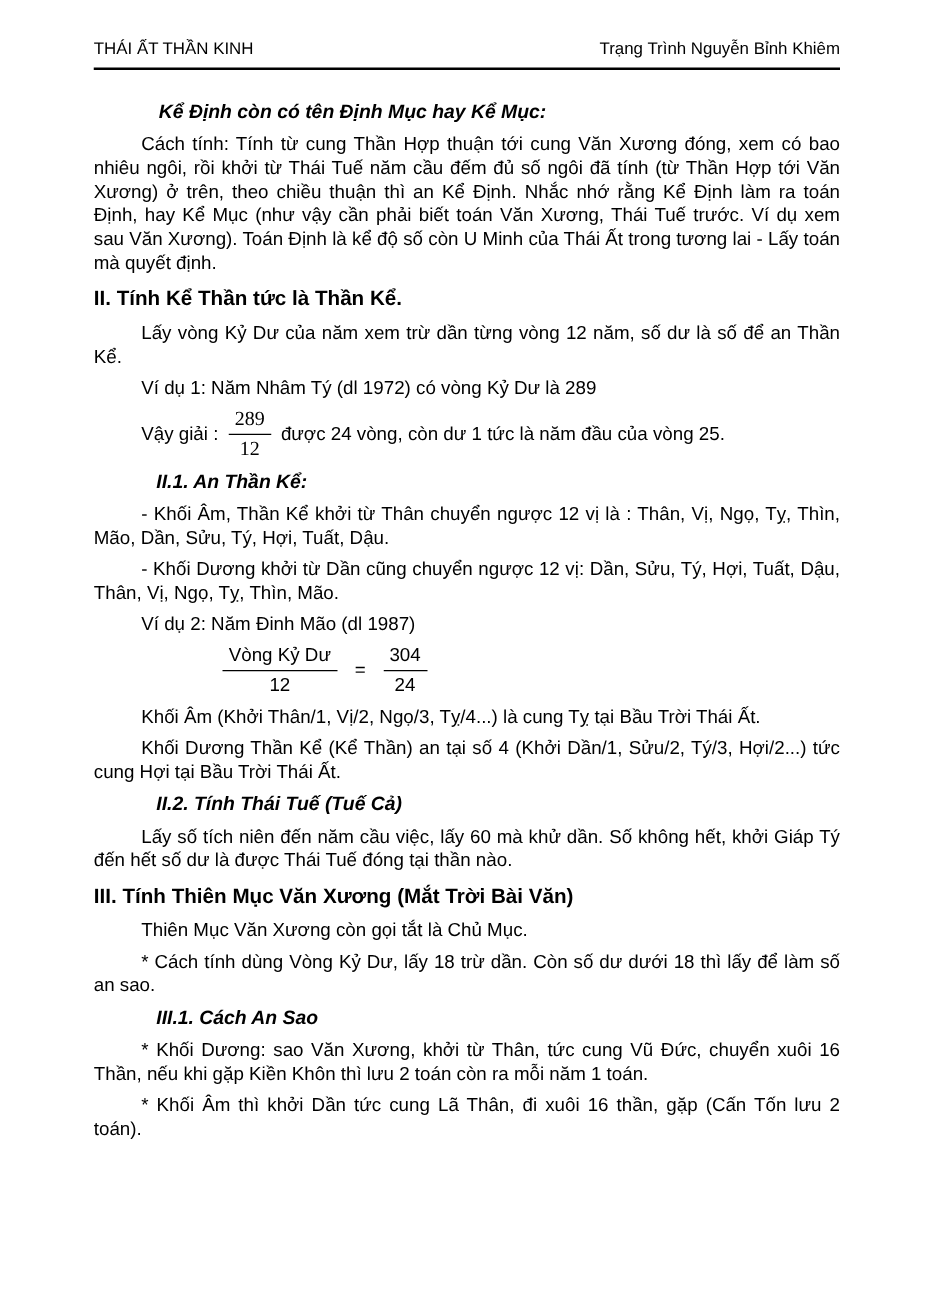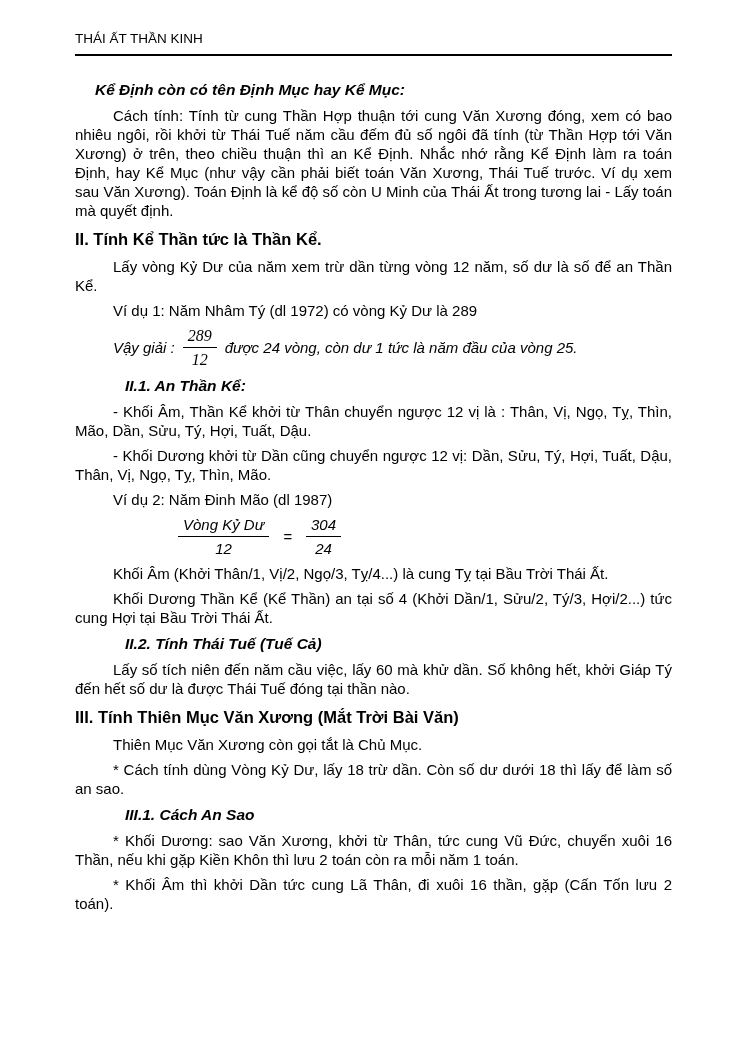--- a/index.html
+++ b/index.html
@@ -50,32 +50,31 @@
     text-align: justify;
     text-indent: 38px;
   }
   .para.no-just { text-align: left; }
   .h-sub {
     font-weight: bold;
     font-style: italic;
     font-size: 15.5px;
     margin: 7px 0 7px 50px;
   }
-  .h-sub.first { margin-left: 20px; margin-top: 0; }
+  .h-sub.first { margin-left: 52px; margin-top: 0; }
   .h-main {
     font-weight: bold;
     font-size: 16.5px;
     margin: 10px 0 8px 0;
   }
   
   .eq-row {
     display: flex;
     align-items: center;
     margin: 2px 0 6px 0;
-    font-style: italic;
   }
   .eq-row.eq1 { padding-left: 38px; }
   .eq-row.eq2 { padding-left: 95px; margin-top: 4px; }
   .frac {
     display: inline-block;
     text-align: center;
     vertical-align: middle;
     margin: 0 8px;
   }
   .frac .num { display: block; border-bottom: 1.5px solid #000; padding: 0 5px 2px 5px; }
@@ -84,20 +83,21 @@
   .eq-sign { margin: 0 6px; }
   .u { text-decoration: underline; }
 </style>
 </head>
 <body>
 
 <div class="page">
 
   <div class="hdr">
     <span>THÁI ẤT THẦN KINH</span>
+    <span>Trạng Trình Nguyễn Bỉnh Khiêm</span>
   </div>
 
   <div class="content">
 
     <div class="h-sub first">Kể Định còn có tên Định Mục hay Kể Mục:</div>
 
     <p class="para">Cách tính: Tính từ cung Thần Hợp thuận tới cung Văn Xương đóng, xem có bao nhiêu ngôi, rồi khởi từ Thái Tuế năm cầu đếm đủ số ngôi đã tính (từ Thần Hợp tới Văn Xương) ở trên, theo chiều thuận thì an Kể Định. Nhắc nhớ rằng Kể Định làm ra toán Định, hay Kể Mục (như vậy cần phải biết toán Văn Xương, Thái Tuế trước. Ví dụ xem sau Văn Xương). Toán Định là kể độ số còn U Minh của Thái Ất trong tương lai - Lấy toán mà quyết định.</p>
 
     <div class="h-main">II. Tính Kể Thần tức là Thần Kể.</div>
 

